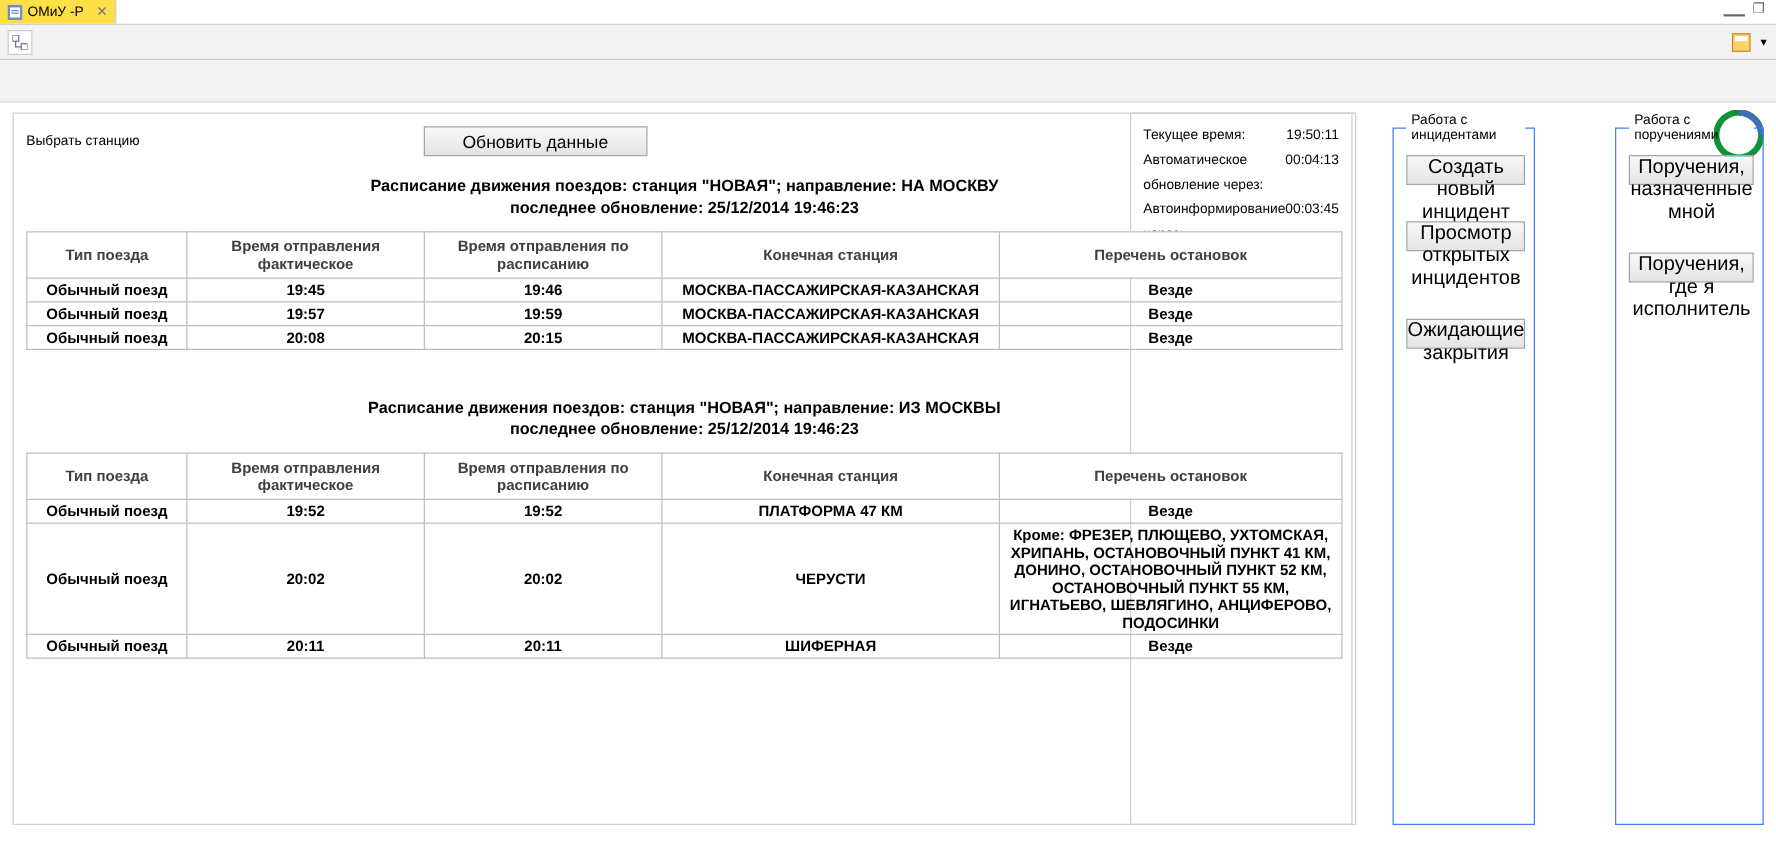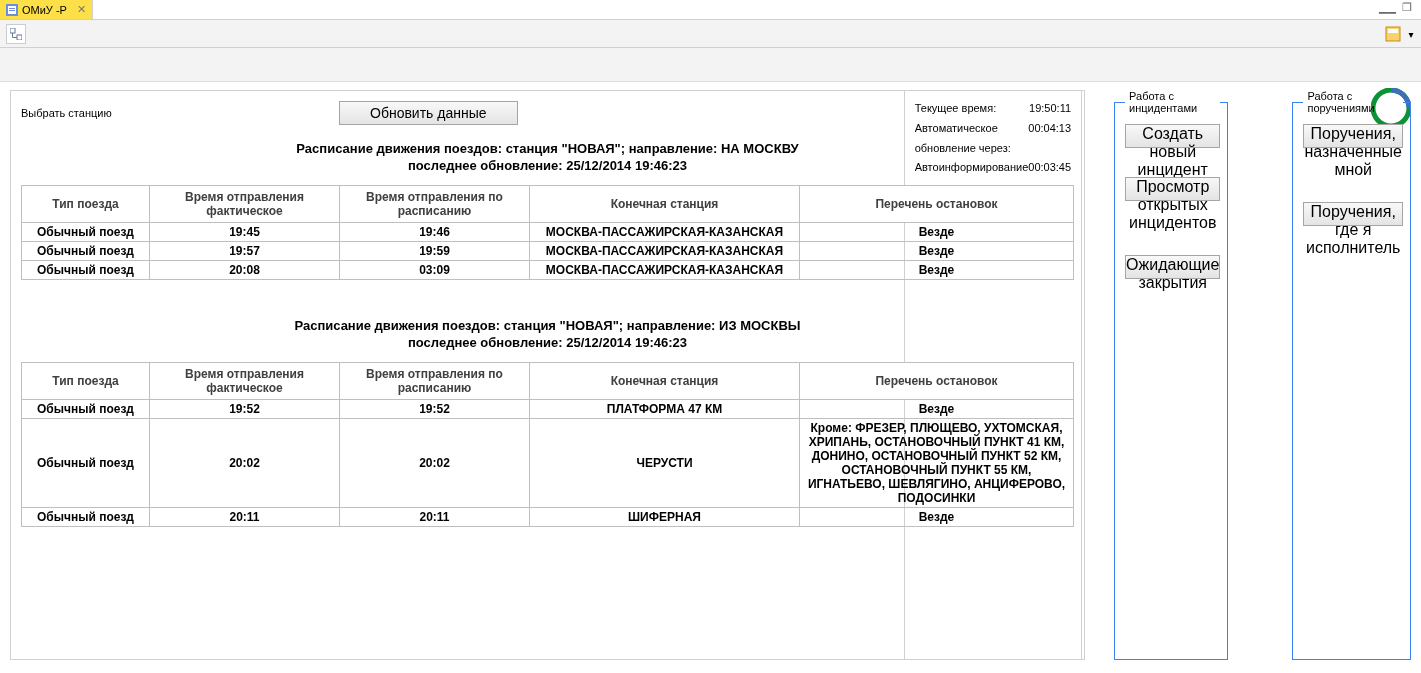--- a/index.html
+++ b/index.html
@@ -122,21 +122,21 @@
         <tr>
             <td>Обычный поезд</td>
             <td>19:57</td>
             <td>19:59</td>
             <td>МОСКВА-ПАССАЖИРСКАЯ-КАЗАНСКАЯ</td>
             <td>Везде</td>
           </tr>
         <tr>
             <td>Обычный поезд</td>
             <td>20:08</td>
-            <td>03:09</td>
+            <td>20:15</td>
             <td>МОСКВА-ПАССАЖИРСКАЯ-КАЗАНСКАЯ</td>
             <td>Везде</td>
           </tr>
       </tbody>
     </table>
 
     <div class="schedule-title">
       <div>Расписание движения поездов: станция "НОВАЯ"; направление: ИЗ МОСКВЫ</div>
       <div>последнее обновление: 25/12/2014 19:46:23</div>
     </div>

